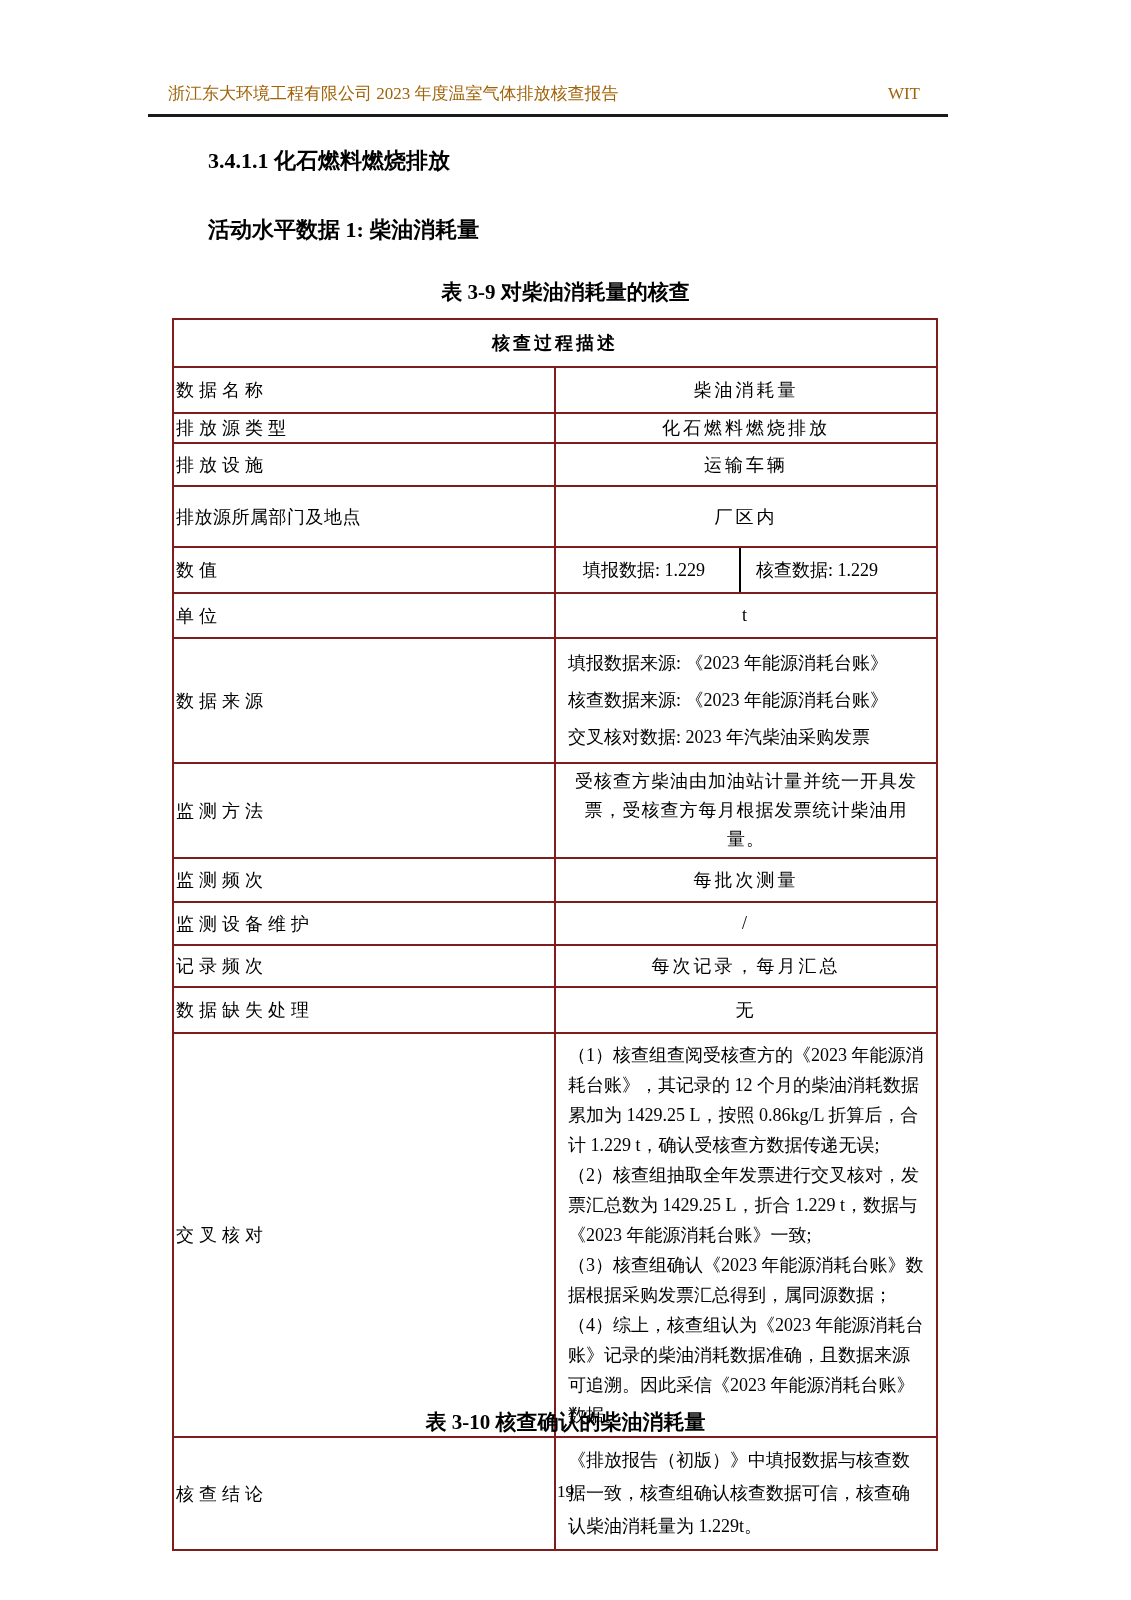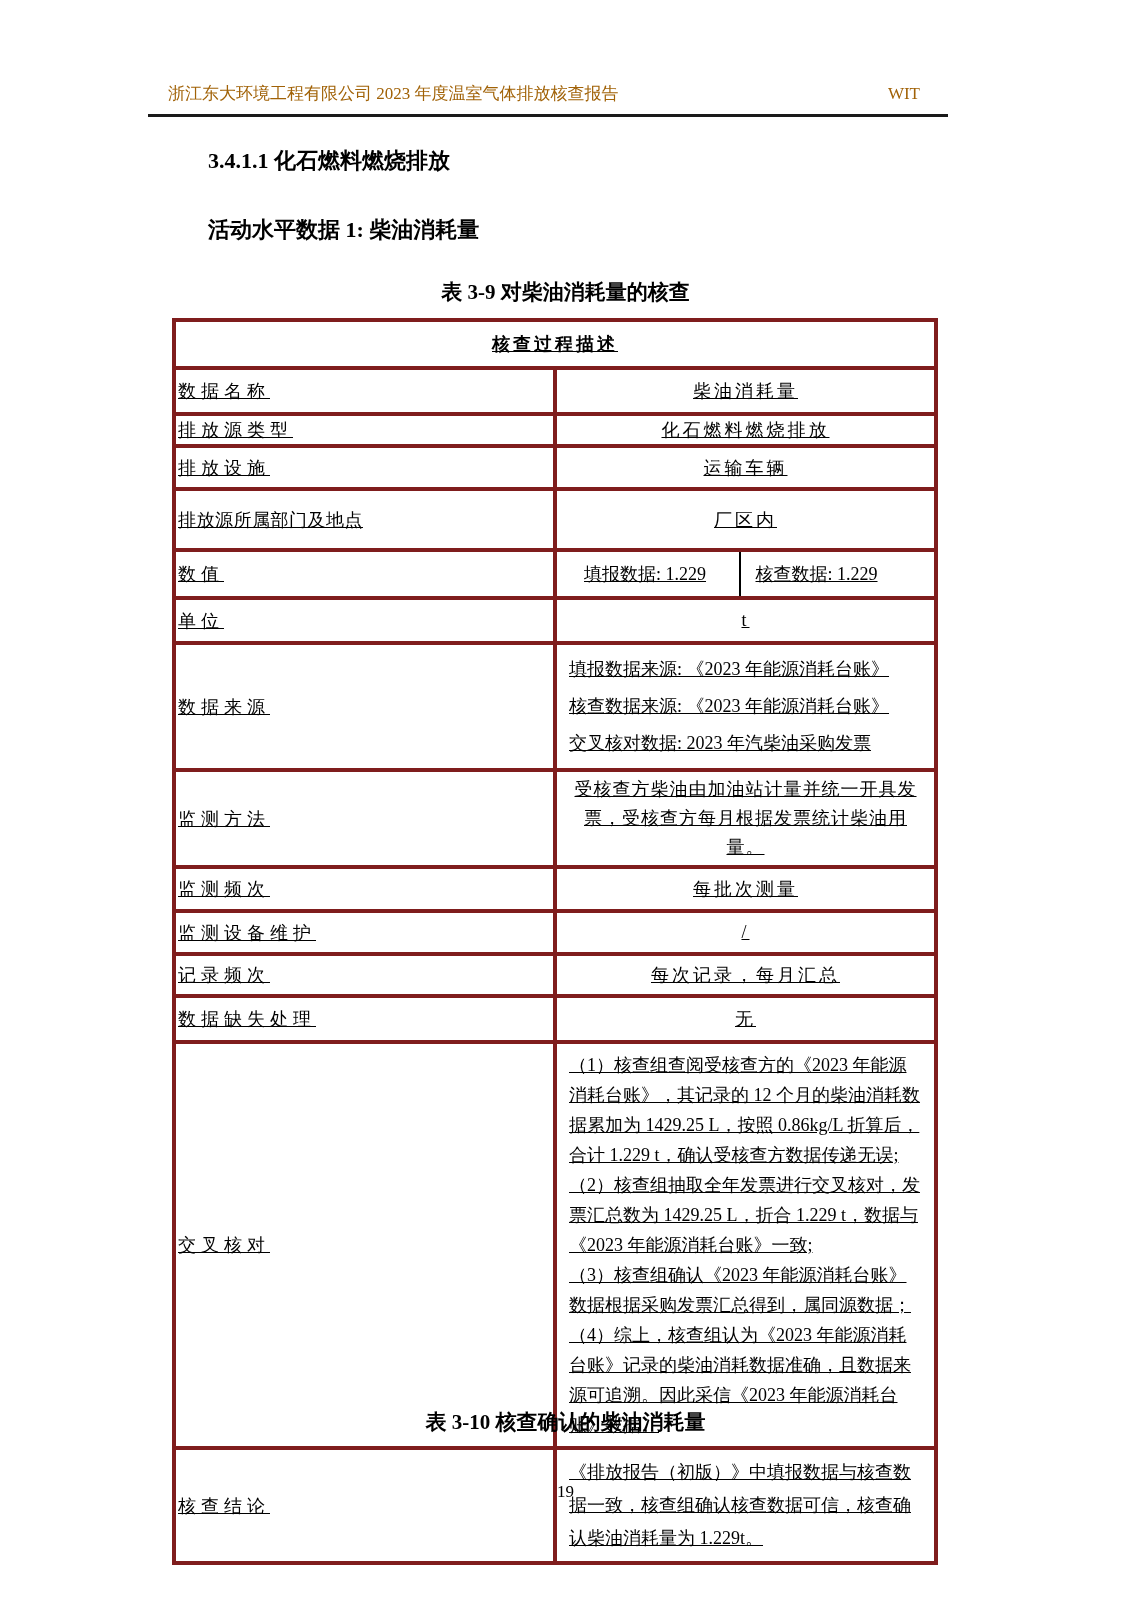--- a/index.html
+++ b/index.html
@@ -36,23 +36,22 @@
     position:absolute; top:278px; left:0; width:1131px;
     text-align:center; font-size:21px; font-weight:bold;
   }
 
   .tbl-wrap { position:absolute; top:318px; left:172px; width:766px; }
   table.verify {
     border-collapse:collapse; width:766px;
     font-size:18px; table-layout:fixed;
   }
   table.verify td {
-    border:4px solid #7f1d1d;
+    border:2px solid #7f1d1d;
     vertical-align:middle;
-    text-decoration:underline;
   }
   td.lbl {
     width:224px; letter-spacing:5px;
     padding:2px 2px;
   }
   td.lbl.long { letter-spacing:0.5px; }
   td.head {
     text-align:center; font-weight:bold; letter-spacing:3px; height:48px;
   }
   td.val-c { text-align:center; letter-spacing:3px; padding:2px 8px; }

